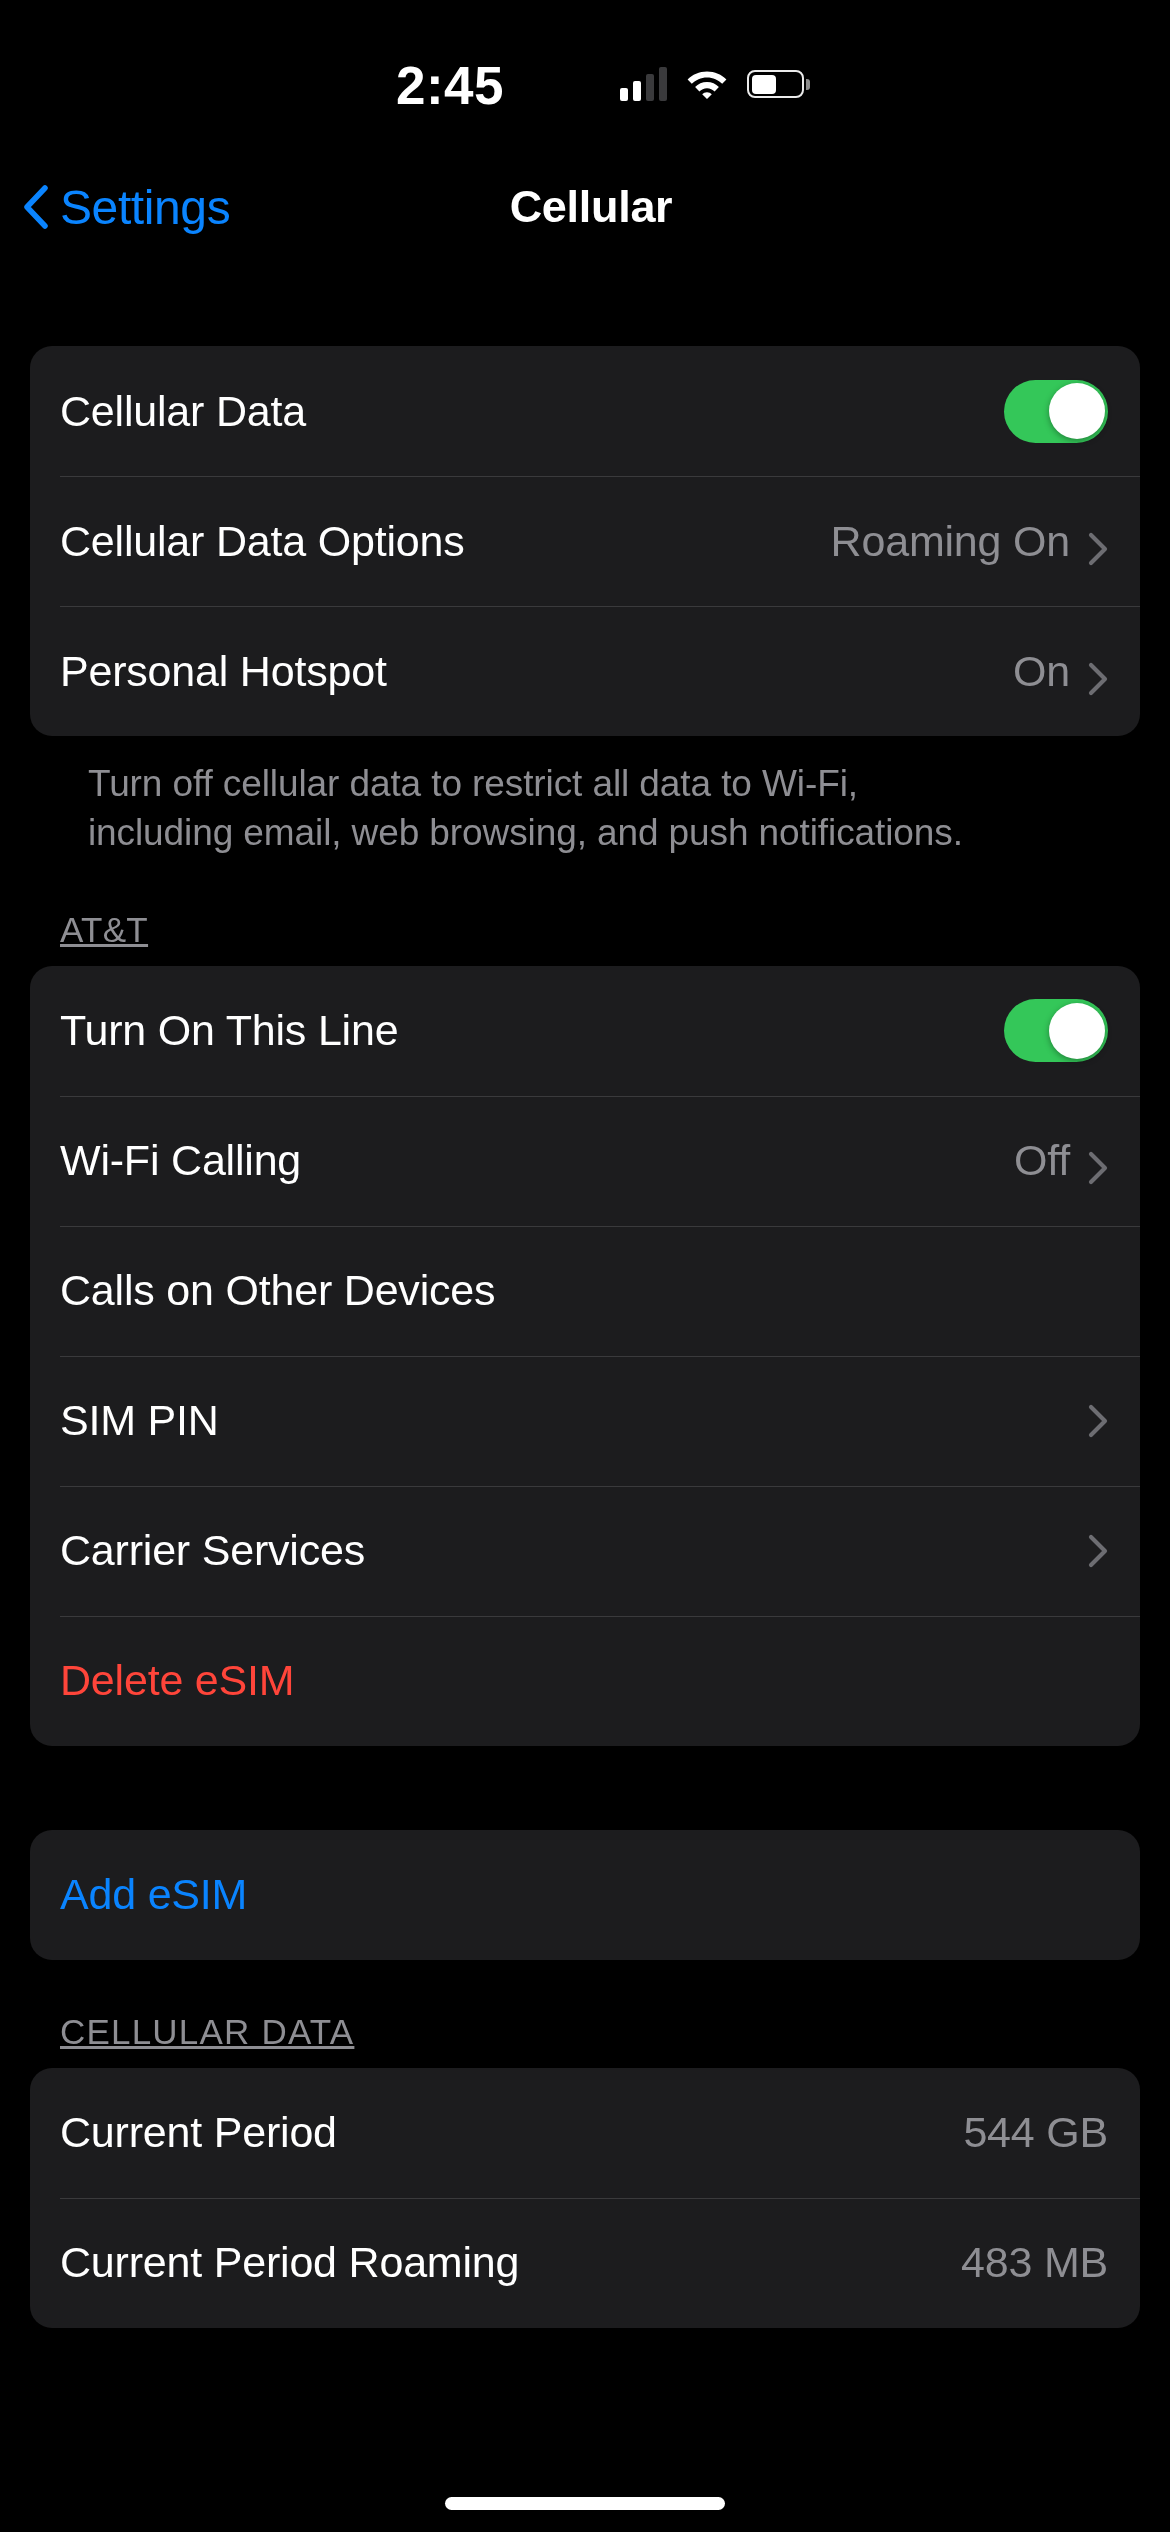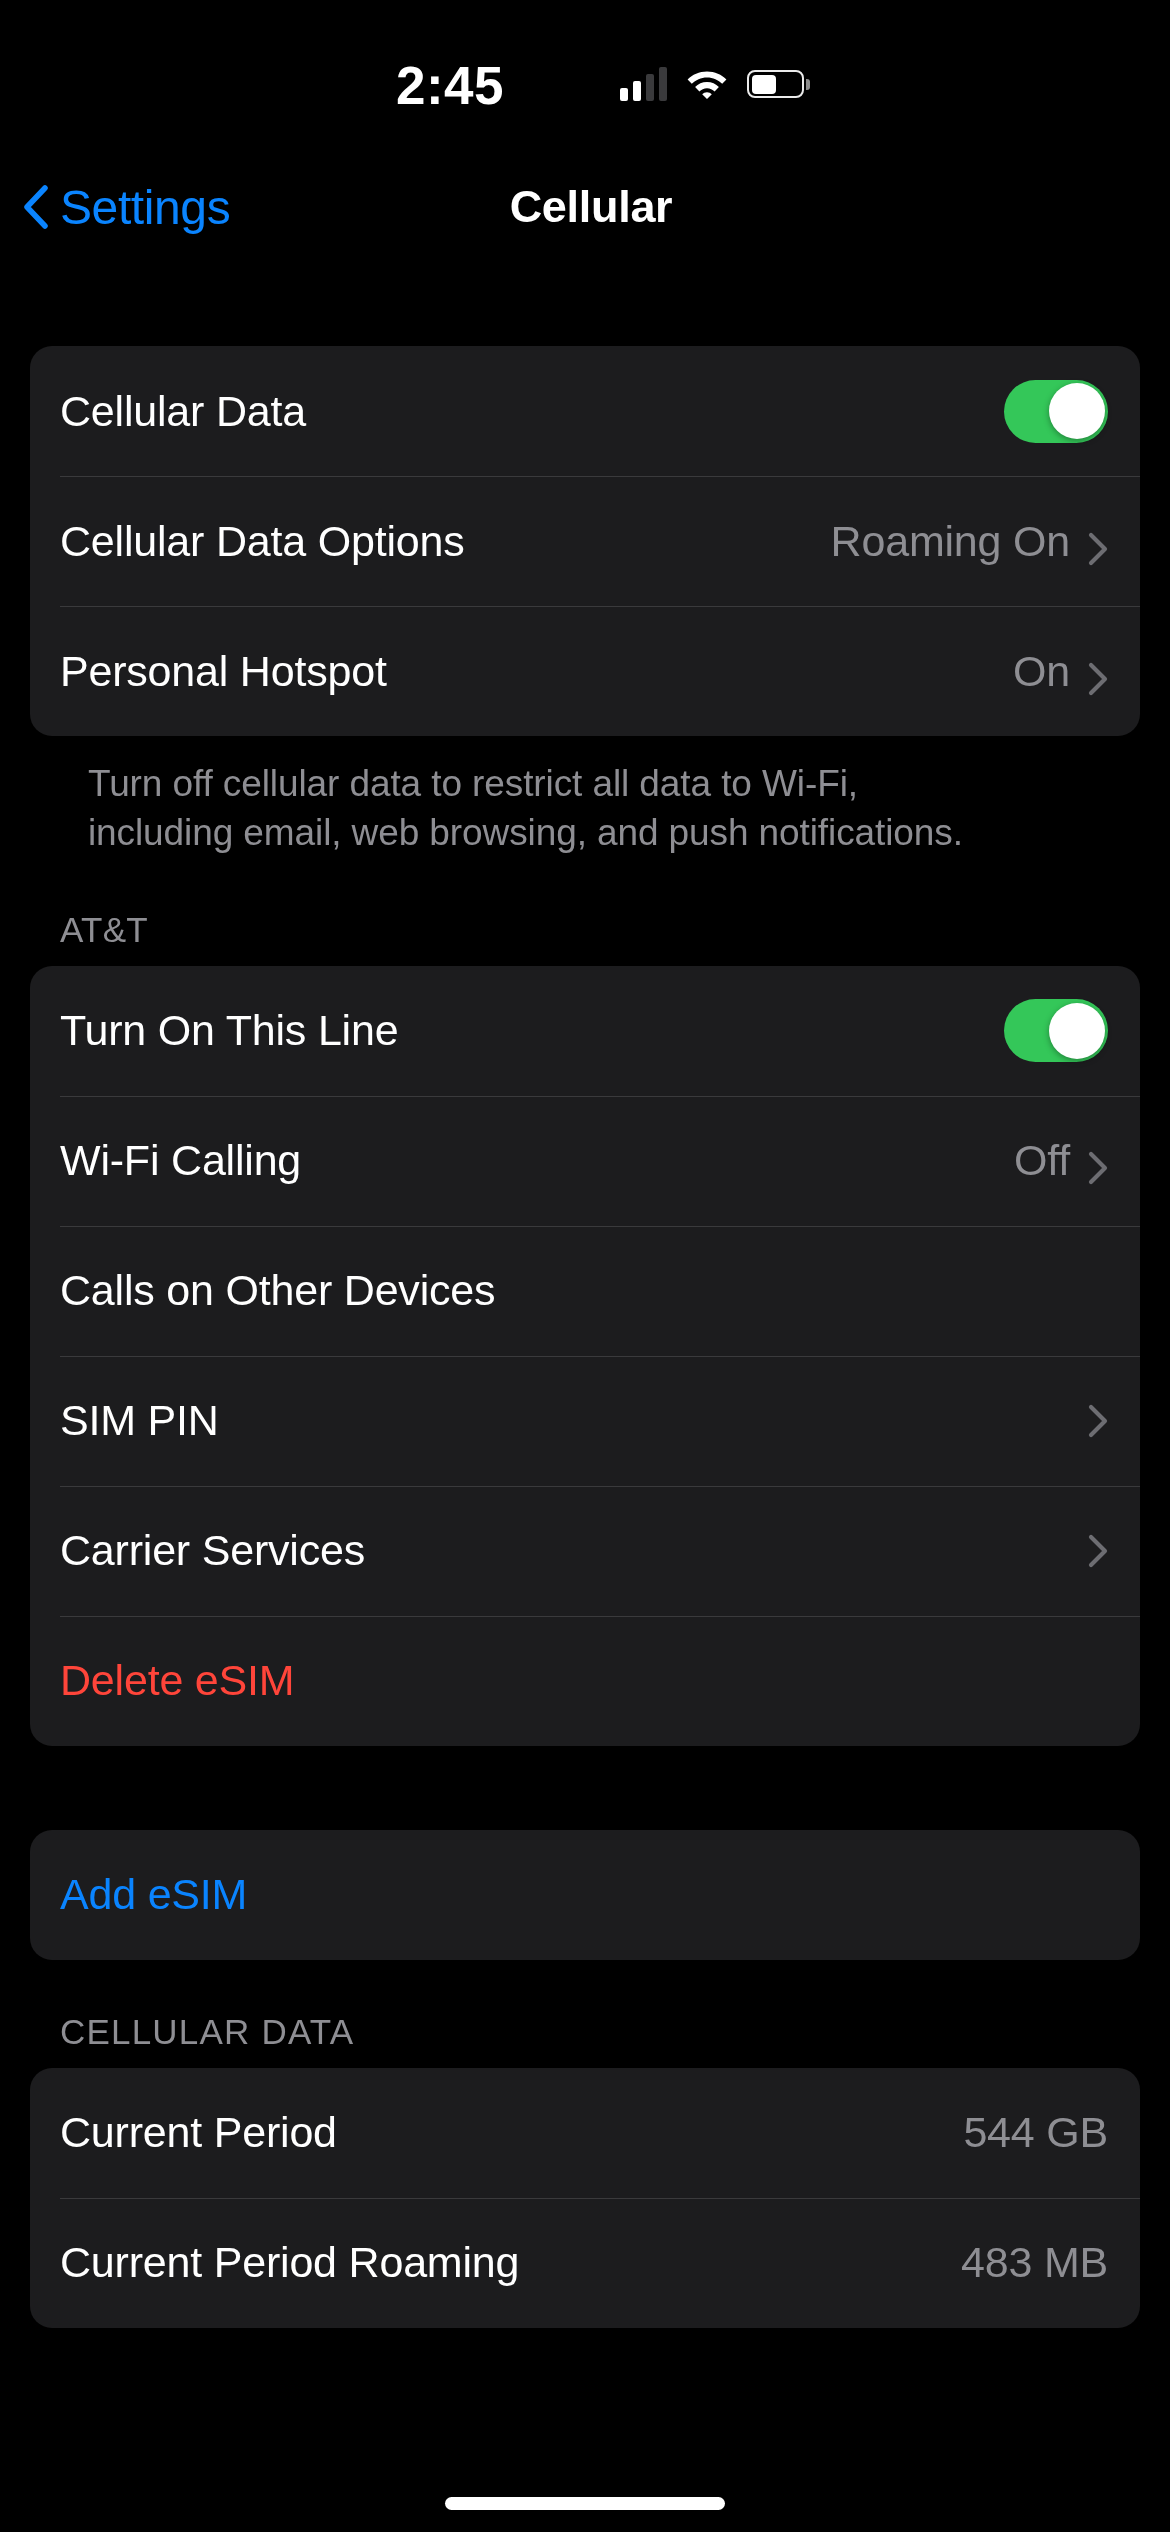--- a/index.html
+++ b/index.html
@@ -100,21 +100,21 @@
     background:#fff; box-shadow:0 2px 6px rgba(0,0,0,.35);
   }
 
   .footer-text {
     margin:24px 58px 0 88px; color:#8e8e93;
     font-size:37px; line-height:1.32; letter-spacing:-0.1px;
     max-width:900px;
   }
   .section-header {
     margin:52px 0 16px 60px; color:#8e8e93;
-    font-size:35px; letter-spacing:0.3px;
+    font-size:35px; letter-spacing:0.3px;text-decoration:underline;
   }
   .section-header.caps { letter-spacing:1.2px; }
 
   .spacer-lg { height:84px; }
 
   
   .home-ind {
     position:absolute; bottom:22px; left:50%; transform:translateX(-50%);
     width:280px; height:13px; background:#fff; border-radius:7px;
   }

